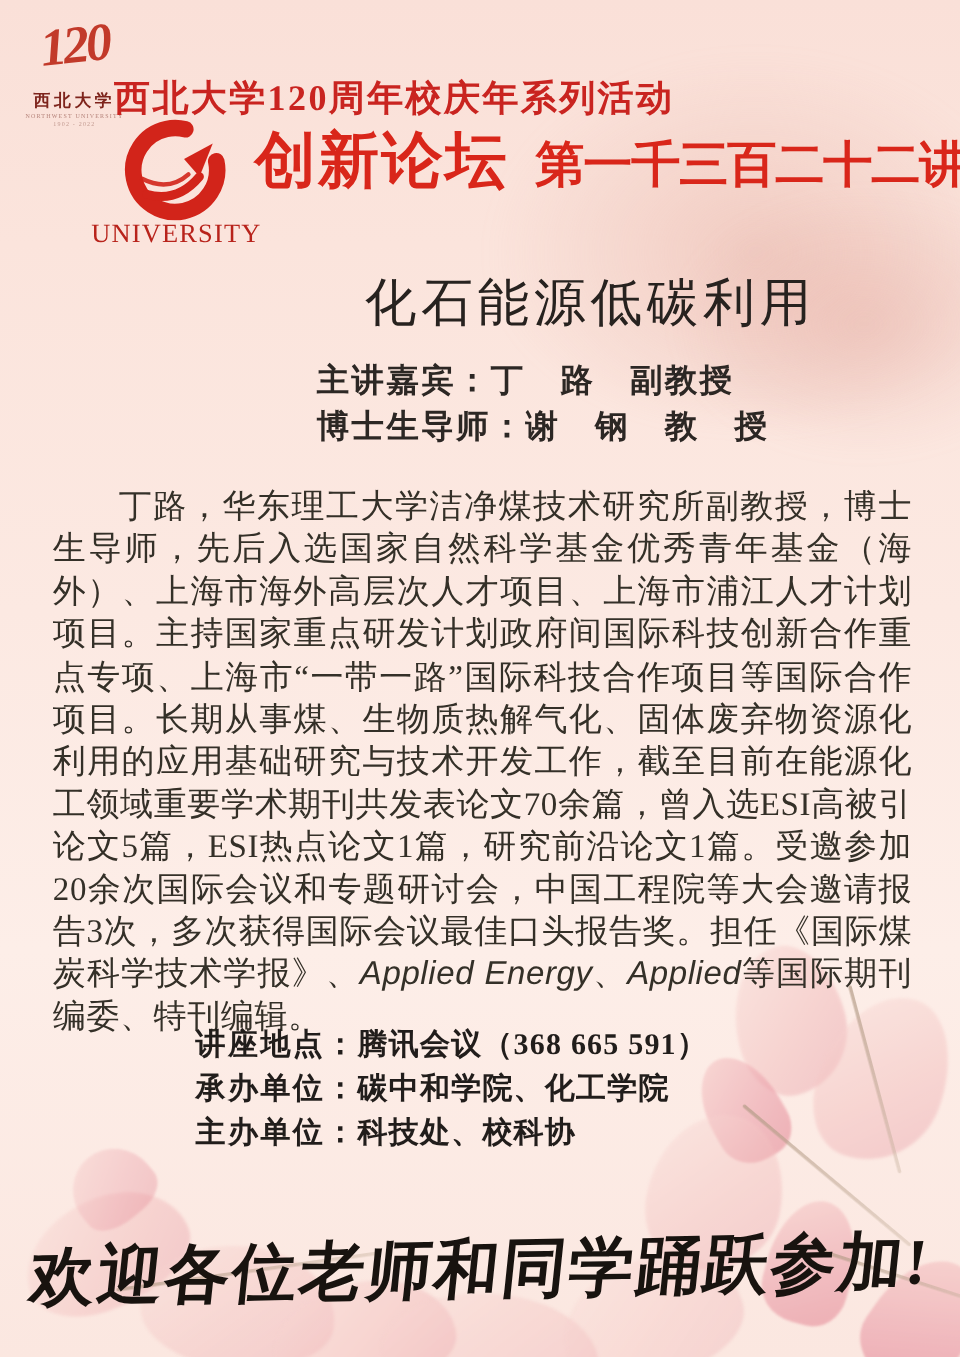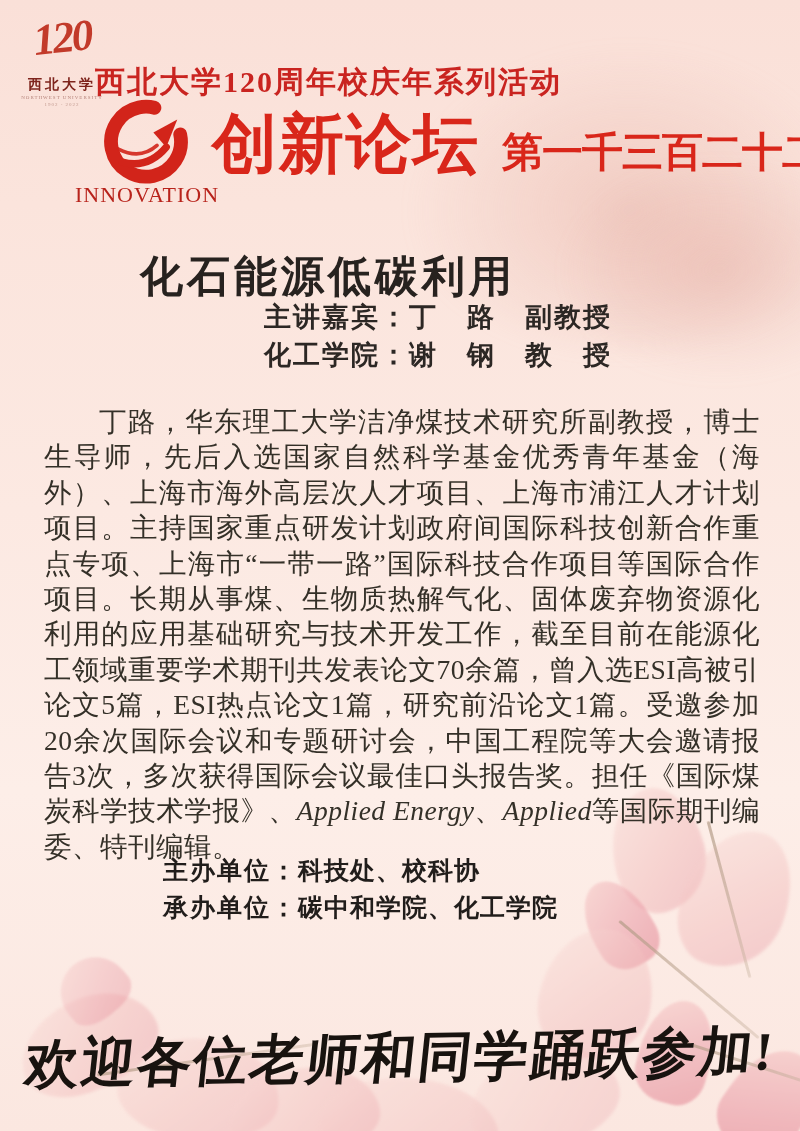--- a/index.html
+++ b/index.html
@@ -34,33 +34,33 @@
   .uni-years{margin-top:2px;font-size:5px;color:#c29a90;letter-spacing:1px;}
 
   .series-title{position:absolute;left:95px;top:30px;
     font-size:30px;font-weight:bold;color:#c92420;letter-spacing:2px;margin-top:32px;}
 
   .innovation-logo{position:absolute;left:100px;top:92px;width:92px;height:92px;}
   .innovation-label{position:absolute;left:68px;top:182px;width:158px;text-align:center;
     font-size:22px;color:#b8231b;letter-spacing:1px;}
   .forum-title-line{position:absolute;left:212px;top:100px;width:588px;
     display:flex;align-items:baseline;gap:22px;white-space:nowrap;}
-  .forum-title{font-size:65px;font-weight:bold;color:#d9261a;letter-spacing:2px;}
+  .forum-title{font-size:51px;font-weight:bold;color:#d9261a;letter-spacing:2px;}
   .forum-no{font-size:41px;font-weight:bold;color:#d9261a;letter-spacing:-1px;}
 
-  .lecture-title{position:absolute;left:140px;top:248px;width:540px;text-align:left;
-    font-size:43px;font-weight:700;color:#27221f;letter-spacing:4px;}
+  .lecture-title{position:absolute;left:140px;top:224px;width:540px;text-align:right;
+    font-size:43px;font-weight:400;color:#27221f;letter-spacing:4px;}
   .speakers{position:absolute;left:264px;top:298px;}
   .speaker-row{font-size:27px;font-weight:600;color:#2c2724;letter-spacing:2px;
     line-height:38px;white-space:nowrap;}
 
   .bio{position:absolute;left:44px;top:404px;width:716px;margin:0;
     font-size:27.5px;line-height:35.4px;color:#343028;
     text-align:justify;text-indent:2em;letter-spacing:.5px;}
-  .bio i{font-family:Liberation Serif, serif;}
+  .bio i{font-family:Liberation Sans, sans-serif;}
 
   .details{position:absolute;left:163px;top:852px;}
   .detail-row{font-size:25px;font-weight:700;color:#211d1b;line-height:37px;
     letter-spacing:1px;white-space:nowrap;}
   .detail-row .dl{letter-spacing:2px;}
 
   .footer{position:absolute;left:0;top:1022px;width:800px;text-align:center;
     font-size:54px;font-weight:bold;color:#18130f;letter-spacing:2px;
     transform:skewX(-7deg) rotate(-1deg);white-space:nowrap;}
 </style>
@@ -101,45 +101,48 @@
     <div class="series-title">西北大学120周年校庆年系列活动</div>
 
     <div class="innovation-logo">
       <svg viewBox="0 0 100 100" width="92" height="92">
         <circle cx="50" cy="54" r="38" fill="none" stroke="#d2241a" stroke-width="15" stroke-linecap="round" stroke-dasharray="196 43" transform="rotate(-12 50 54)"></circle>
         <path d="M24 76 Q 52 84 72 60" fill="none" stroke="#d2241a" stroke-width="8" stroke-linecap="round"></path>
         <path d="M20 62 Q 44 74 62 58" fill="none" stroke="#d2241a" stroke-width="4" stroke-linecap="round" opacity=".9"></path>
         <polygon points="84,30 58,44 72,60" fill="#d2241a"></polygon>
       </svg>
     </div>
-    <div class="innovation-label">INNOVATION</div>
+    <div class="innovation-label">UNIVERSITY</div>
 
     <div class="forum-title-line">
       <span class="forum-title">创新论坛</span>
       <span class="forum-no">第一千三百二十二讲</span>
     </div>
 
     <div class="lecture-title">化石能源低碳利用</div>
 
     <div class="speakers">
       <div class="speaker-row">
         <span>主讲嘉宾：</span><span>丁　路　副教授</span>
       </div>
       <div class="speaker-row">
-        <span>化工学院：</span><span>谢　钢　教　授</span>
+        <span>博士生导师：</span><span>谢　钢　教　授</span>
       </div>
     </div>
 
     <p class="bio"><span>丁路，华东理工大学洁净煤技术研究所副教授，博士生导师，先后入选国家自然科学基金优秀青年基金（海外）、上海市海外高层次人才项目、上海市浦江人才计划项目。主持国家重点研发计划政府间国际科技创新合作重点专项、上海市“一带一路”国际科技合作项目等国际合作项目。长期从事煤、生物质热解气化、固体废弃物资源化利用的应用基础研究与技术开发工作，截至目前在能源化工领域重要学术期刊共发表论文70余篇，曾入选ESI高被引论文5篇，ESI热点论文1篇，研究前沿论文1篇。受邀参加20余次国际会议和专题研讨会，中国工程院等大会邀请报告3次，多次获得国际会议最佳口头报告奖。担任《国际煤炭科学技术学报》、</span><i>Applied Energy</i><span>、</span><i>Applied</i><span>等国际期刊编委、特刊编辑。</span></p>
 
     <div class="details">
       <div class="detail-row">
-        <span class="dl">主办单位：</span><span class="dv">科技处、校科协</span>
+        <span class="dl">讲座地点：</span><span class="dv">腾讯会议（368 665 591）</span>
       </div>
       <div class="detail-row">
         <span class="dl">承办单位：</span><span class="dv">碳中和学院、化工学院</span>
+      </div>
+      <div class="detail-row">
+        <span class="dl">主办单位：</span><span class="dv">科技处、校科协</span>
       </div>
     </div>
 
     <div class="footer">欢迎各位老师和同学踊跃参加!</div>
 
   </div>
 </div>
 
 </body></html>

